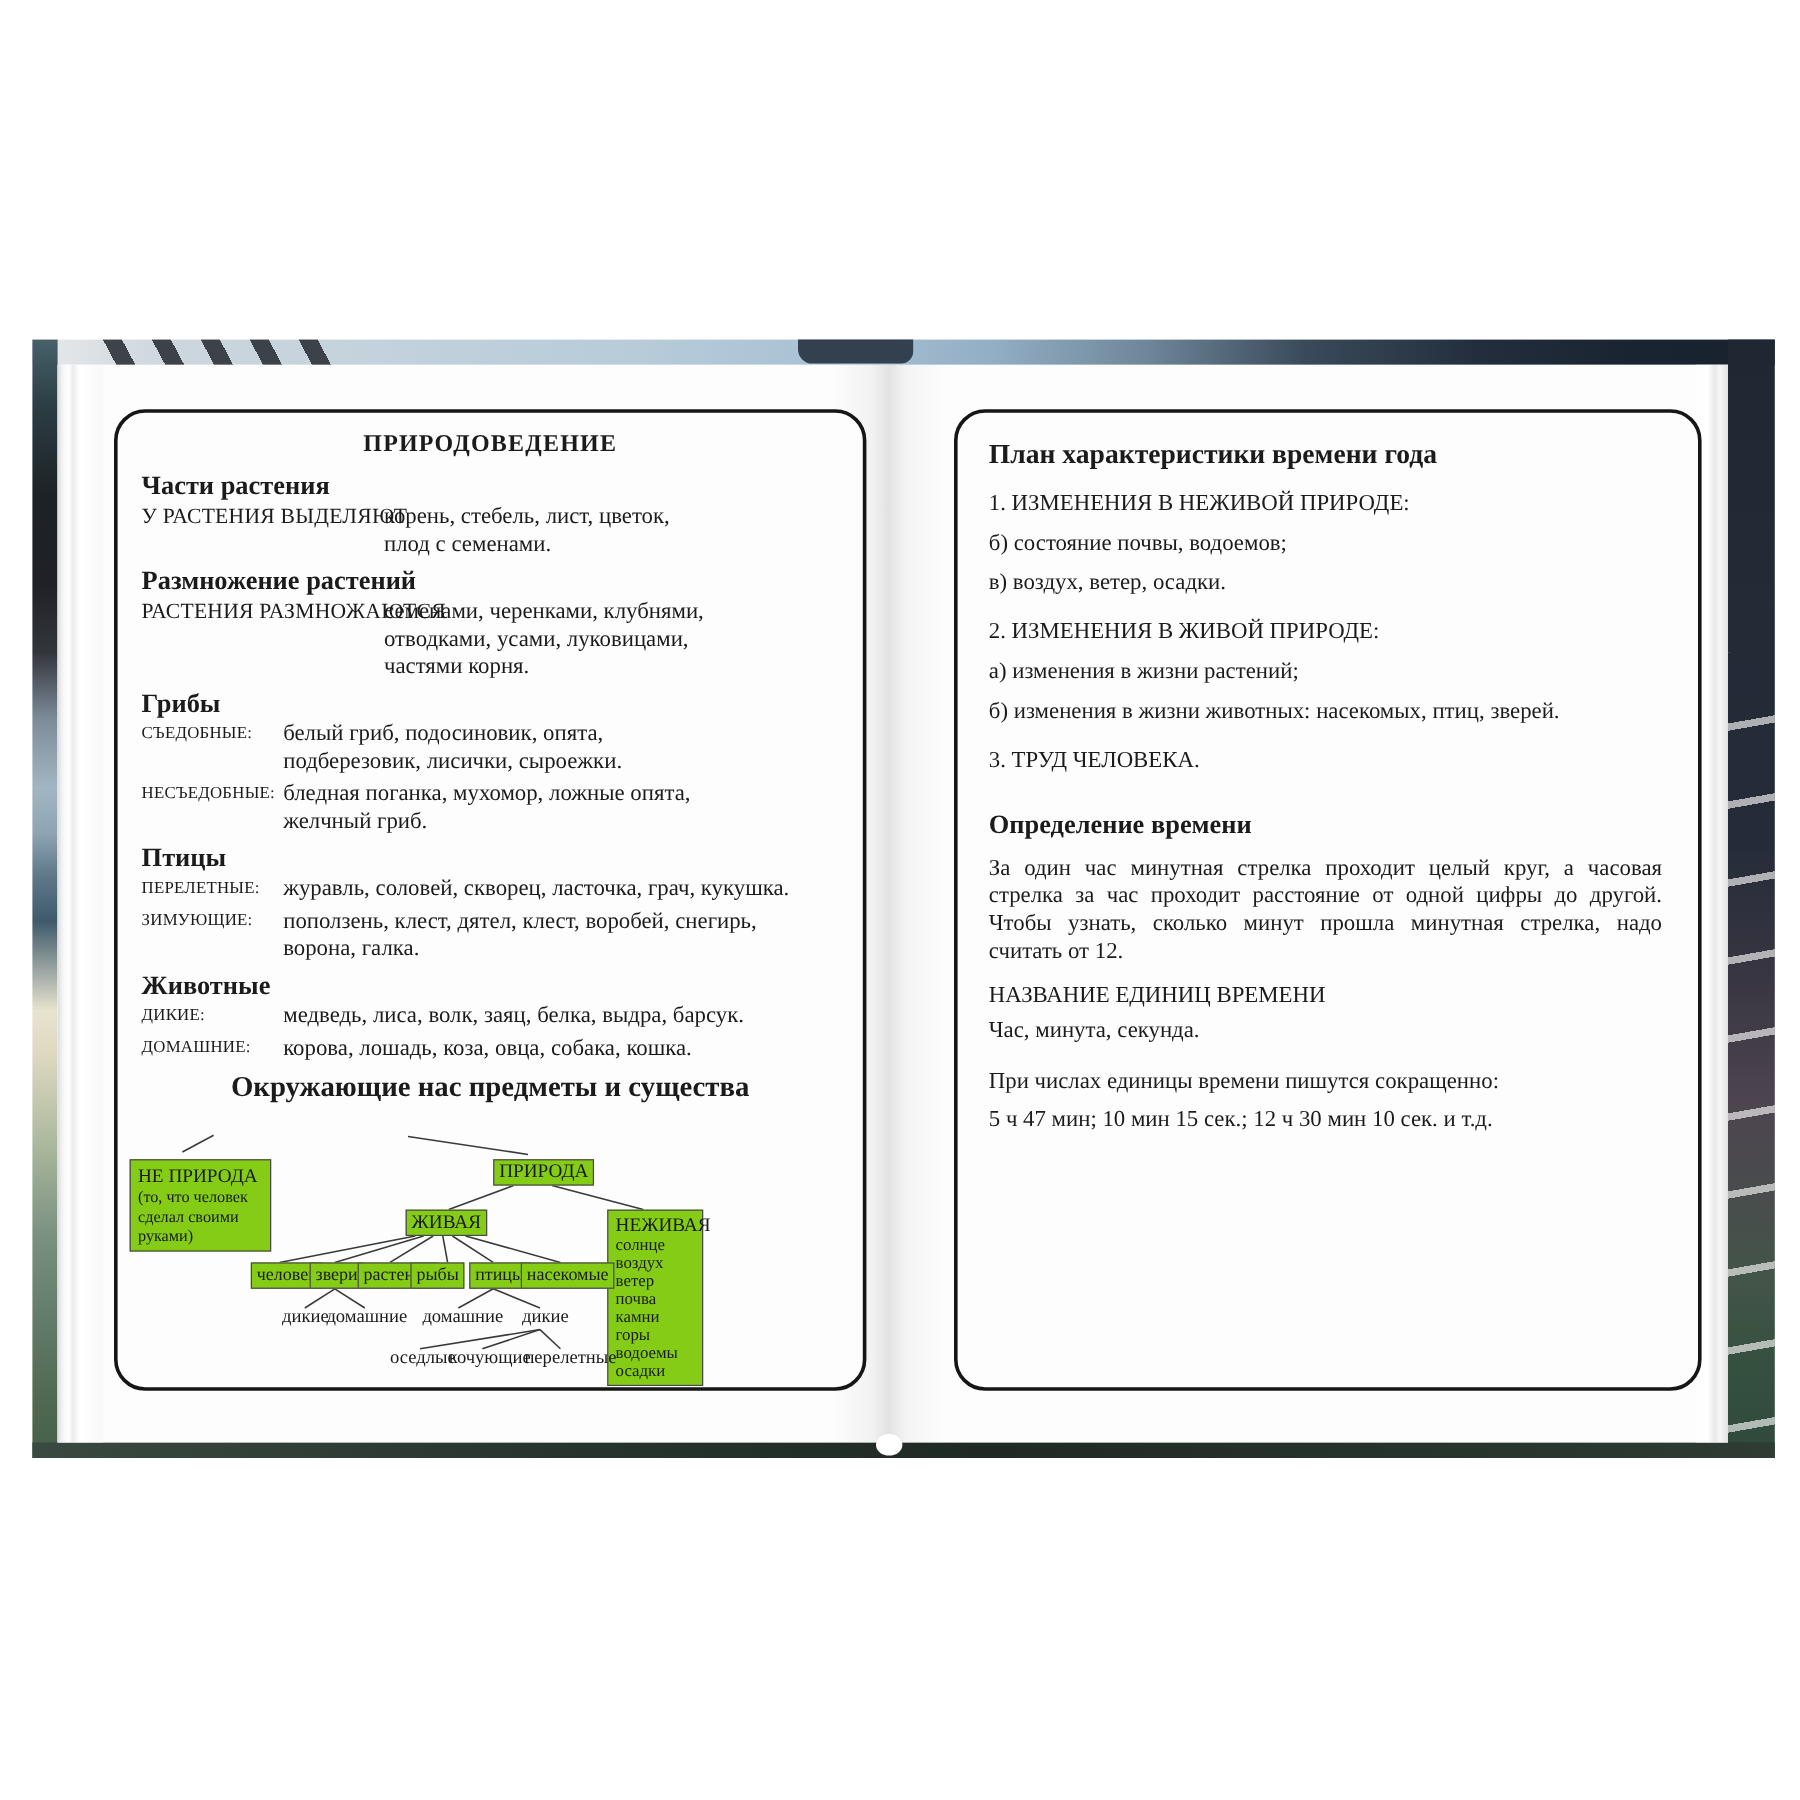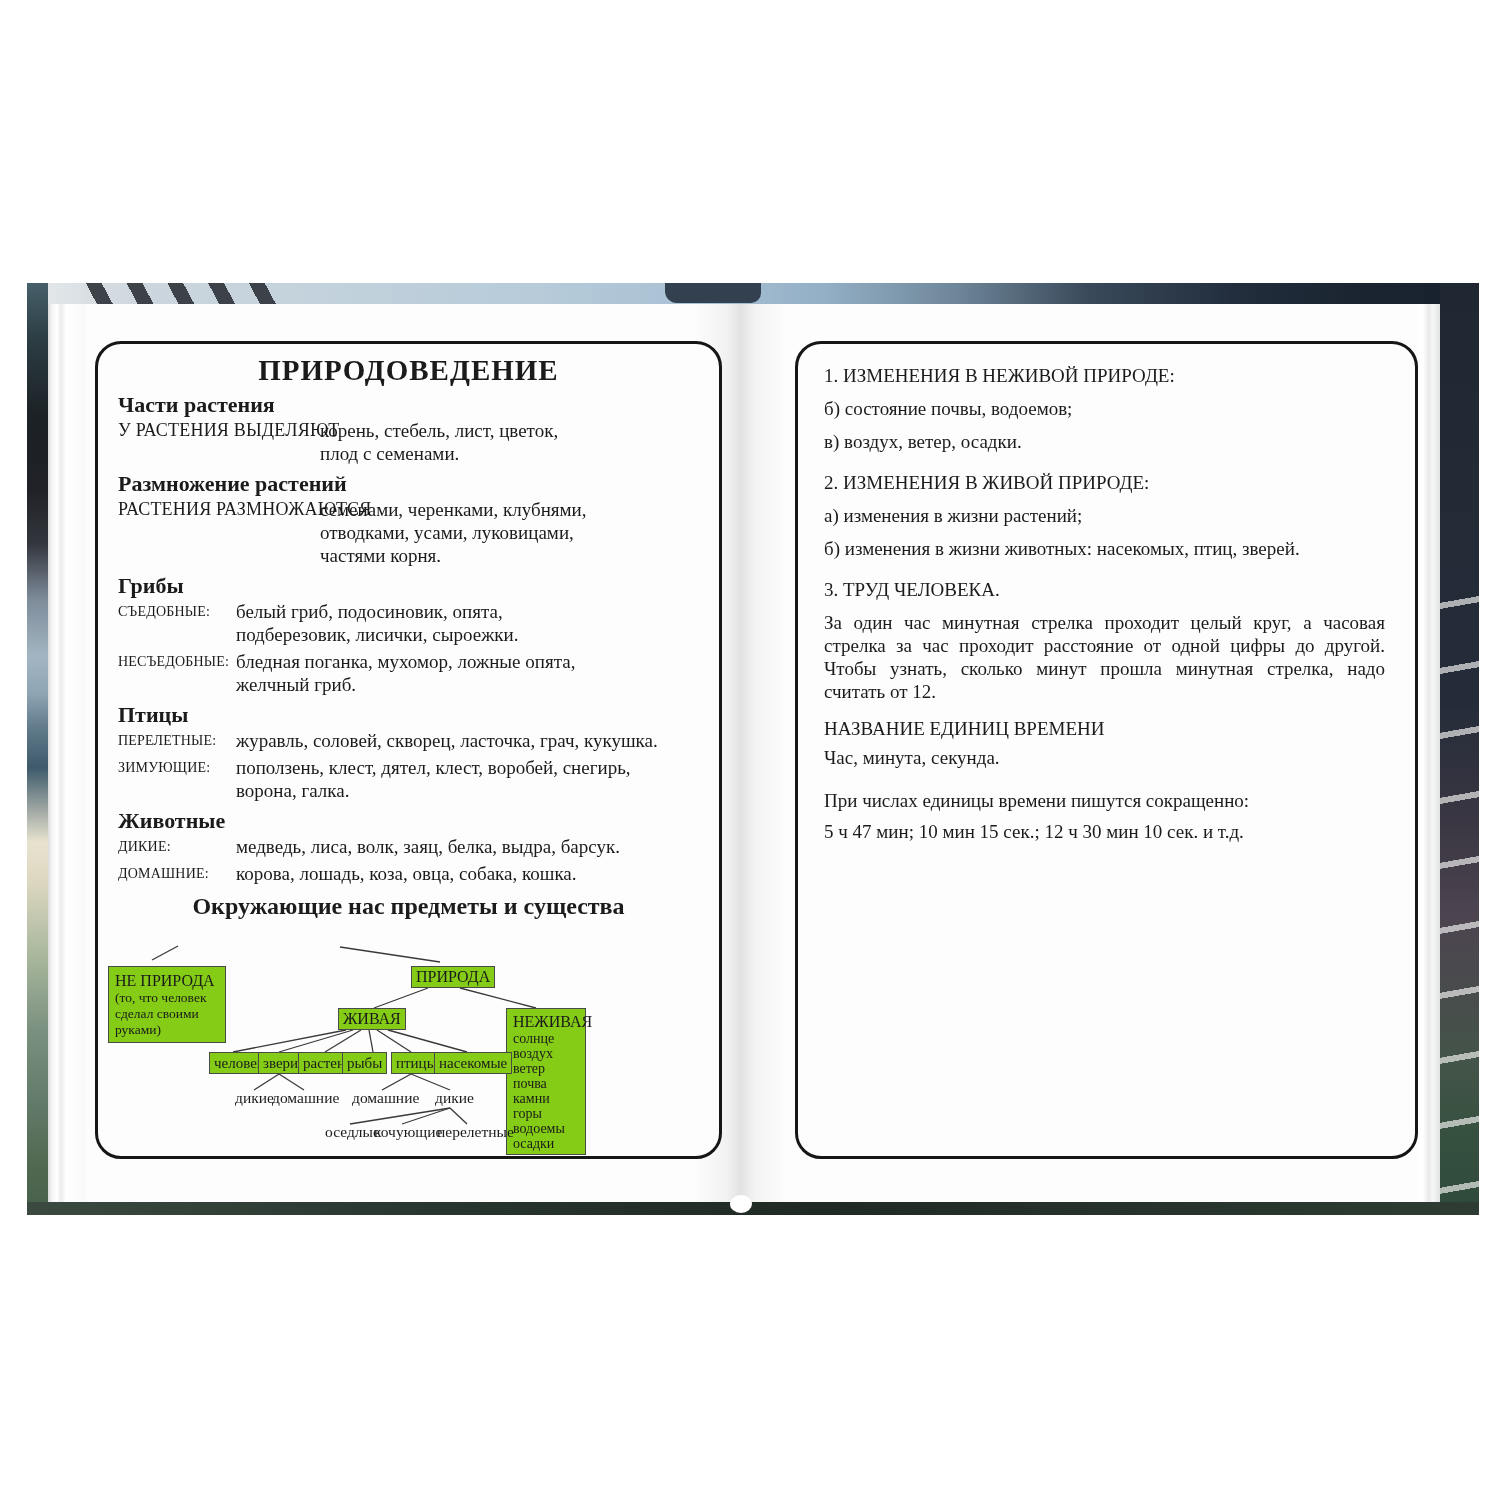--- a/index.html
+++ b/index.html
@@ -36,21 +36,21 @@
   .gutter{position:absolute;left:645px;top:0;bottom:0;width:95px;
     background:linear-gradient(90deg,rgba(0,0,0,0) 0%,rgba(110,110,110,.08) 35%,
       rgba(95,95,95,.17) 50%,rgba(0,0,0,.04) 65%,rgba(0,0,0,0) 100%);}
 
   
   .content-box{position:absolute;background:#fdfdfd;border:3px solid #161616;border-radius:26px;}
   #box-left{left:95px;top:341px;width:627px;height:818px;padding:10px 20px 0 20px;box-sizing:border-box;}
   #box-right{left:795px;top:341px;width:623px;height:818px;padding:20px 30px 0 26px;box-sizing:border-box;}
 
   
-  .page-title{font-size:29px;font-weight:bold;text-align:center;letter-spacing:1px;
+  .page-title{font-size:20px;font-weight:bold;text-align:center;letter-spacing:1px;
     line-height:32px;margin-bottom:4px;}
   .sec-h{font-size:22px;font-weight:bold;line-height:25px;margin-top:6px;margin-bottom:2px;}
   .row{display:flex;margin-bottom:4px;}
   .row-label{flex:none;font-size:18px;line-height:23px;letter-spacing:.2px;white-space:nowrap;}
   .wide .row-label{width:202px;}
   .narrow .row-label{width:118px;font-size:14px;}
   .row-lines{font-size:19px;line-height:23px;}
   .row-lines div{white-space:nowrap;}
   .diagram-h{font-size:24px;font-weight:bold;text-align:center;line-height:30px;margin-top:6px;}
 
@@ -233,26 +233,28 @@
       <div class="dlabel p2">домашние</div>
       <div class="dlabel p3">домашние</div>
       <div class="dlabel p4">дикие</div>
       <div class="dlabel b1">оседлые</div>
       <div class="dlabel b2">кочующие</div>
       <div class="dlabel b3">перелетные</div>
     </div>
   </div>
 
   <div id="box-right" class="content-box">
+    <div class="r-title">План характеристики времени года</div>
     <div class="plan-line">1. ИЗМЕНЕНИЯ В НЕЖИВОЙ ПРИРОДЕ:</div>
     <div class="plan-line">б) состояние почвы, водоемов;</div>
     <div class="plan-line">в) воздух, ветер, осадки.</div>
     <div class="plan-line mt-extra">2. ИЗМЕНЕНИЯ В ЖИВОЙ ПРИРОДЕ:</div>
     <div class="plan-line">а) изменения в жизни растений;</div>
     <div class="plan-line">б) изменения в жизни животных: насекомых, птиц, зверей.</div>
     <div class="plan-line mt-extra">3. ТРУД ЧЕЛОВЕКА.</div>
+    <div class="r-sub">Определение времени</div>
     <div class="r-par">За один час минутная стрелка проходит целый круг, а часовая стрелка за час проходит расстояние от одной цифры до другой. Чтобы узнать, сколько минут прошла минутная стрелка, надо считать от 12.</div>
     <div class="r-caps">НАЗВАНИЕ ЕДИНИЦ ВРЕМЕНИ</div>
     <div class="r-line">Час, минута, секунда.</div>
     <div class="r-line2">При числах единицы времени пишутся сокращенно:</div>
     <div class="r-line">5 ч 47 мин; 10 мин 15 сек.; 12 ч 30 мин 10 сек. и т.д.</div>
   </div>
 </div>
 
 </body></html>

